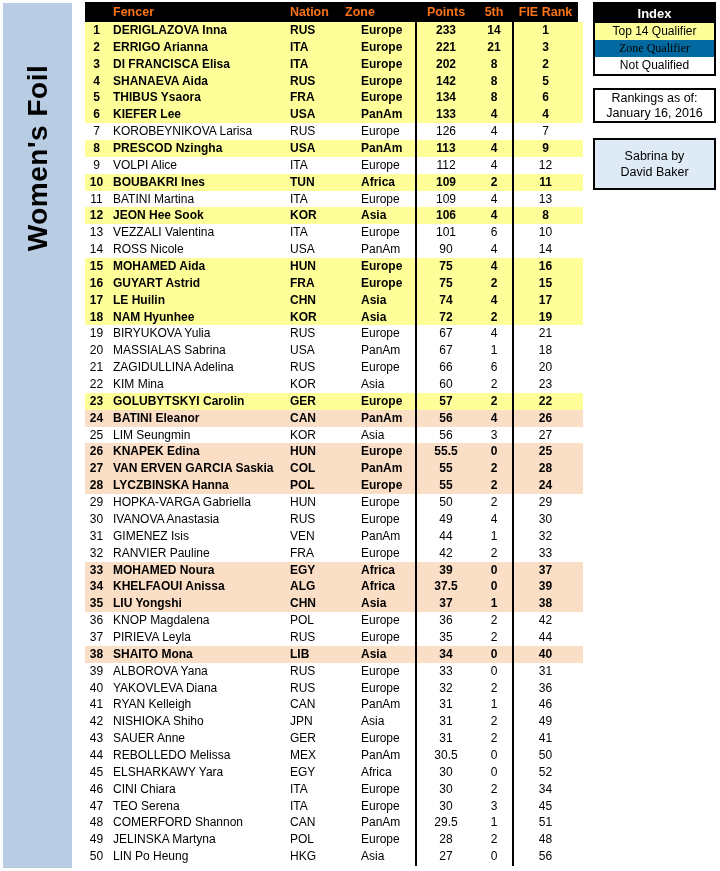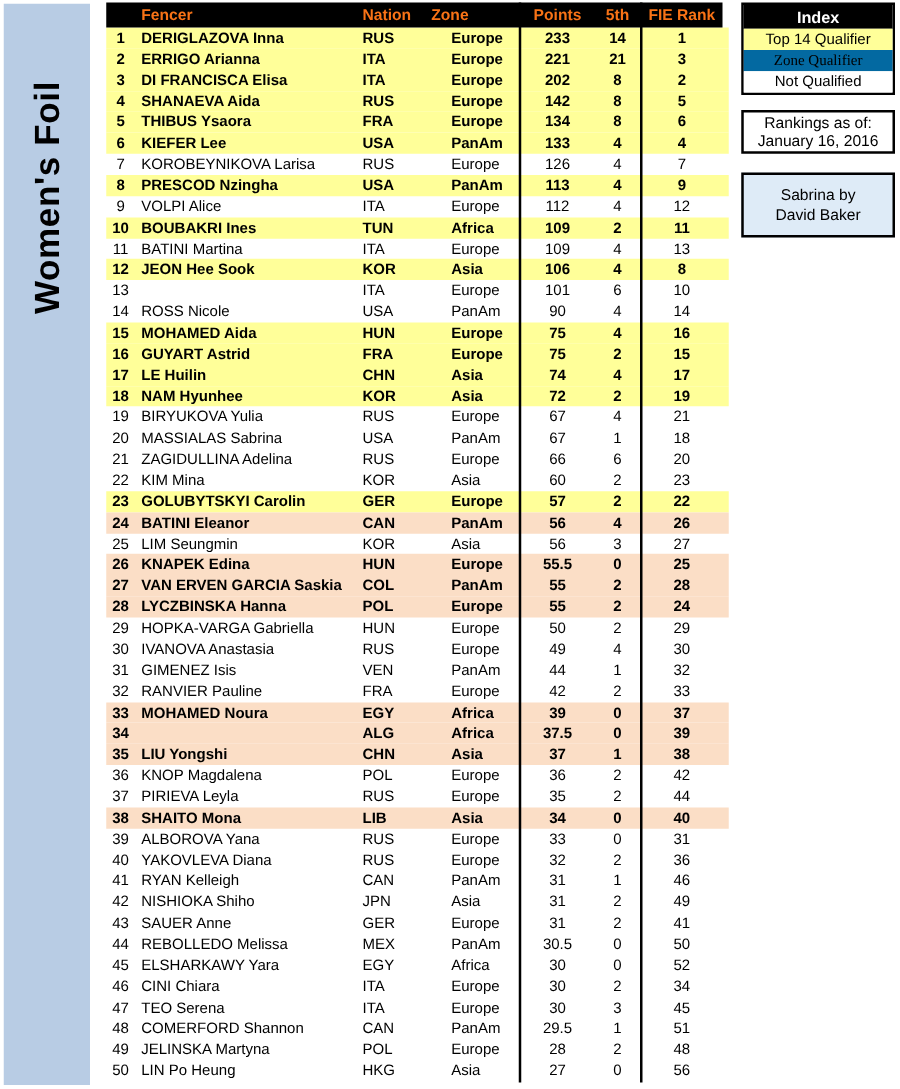--- a/index.html
+++ b/index.html
@@ -183,20 +183,21 @@
     <span class="c-rank">12</span>
     <span class="c-name">JEON Hee Sook</span>
     <span class="c-nation">KOR</span>
     <span class="c-zone">Asia</span>
     <span class="c-points">106</span>
     <span class="c-fifth">4</span>
     <span class="c-fie">8</span>
   </div>
       <div class="row">
     <span class="c-rank">13</span>
+    <span class="c-name">VEZZALI Valentina</span>
     <span class="c-nation">ITA</span>
     <span class="c-zone">Europe</span>
     <span class="c-points">101</span>
     <span class="c-fifth">6</span>
     <span class="c-fie">10</span>
   </div>
       <div class="row">
     <span class="c-rank">14</span>
     <span class="c-name">ROSS Nicole</span>
     <span class="c-nation">USA</span>
@@ -371,20 +372,21 @@
     <span class="c-rank">33</span>
     <span class="c-name">MOHAMED Noura</span>
     <span class="c-nation">EGY</span>
     <span class="c-zone">Africa</span>
     <span class="c-points">39</span>
     <span class="c-fifth">0</span>
     <span class="c-fie">37</span>
   </div>
       <div class="row zone">
     <span class="c-rank">34</span>
+    <span class="c-name">KHELFAOUI Anissa</span>
     <span class="c-nation">ALG</span>
     <span class="c-zone">Africa</span>
     <span class="c-points">37.5</span>
     <span class="c-fifth">0</span>
     <span class="c-fie">39</span>
   </div>
       <div class="row zone">
     <span class="c-rank">35</span>
     <span class="c-name">LIU Yongshi</span>
     <span class="c-nation">CHN</span>

